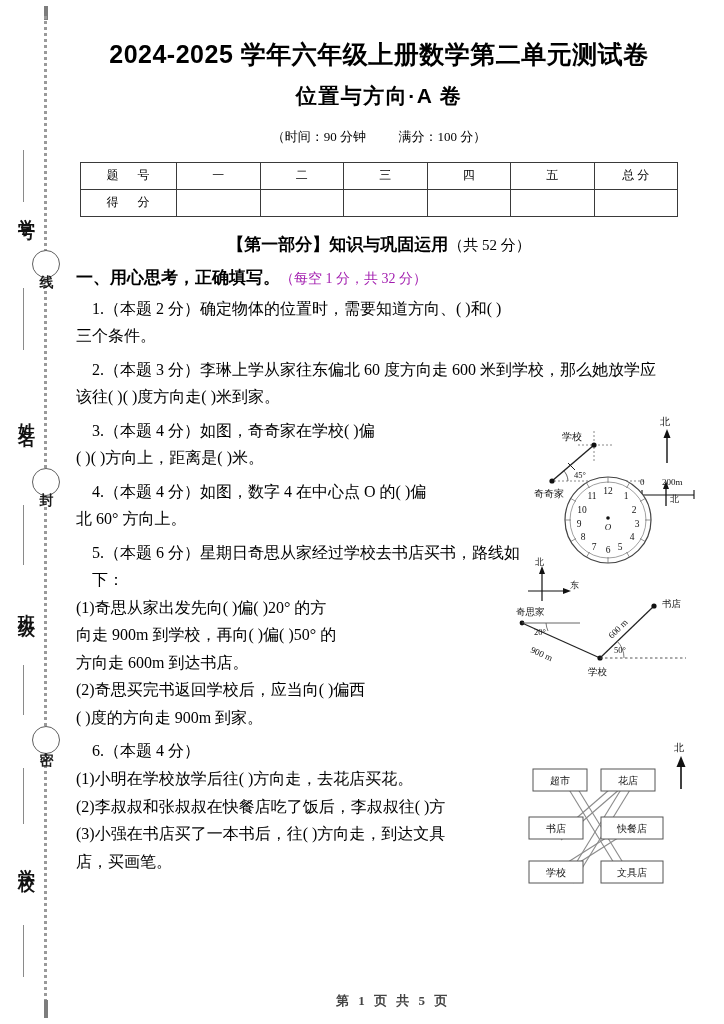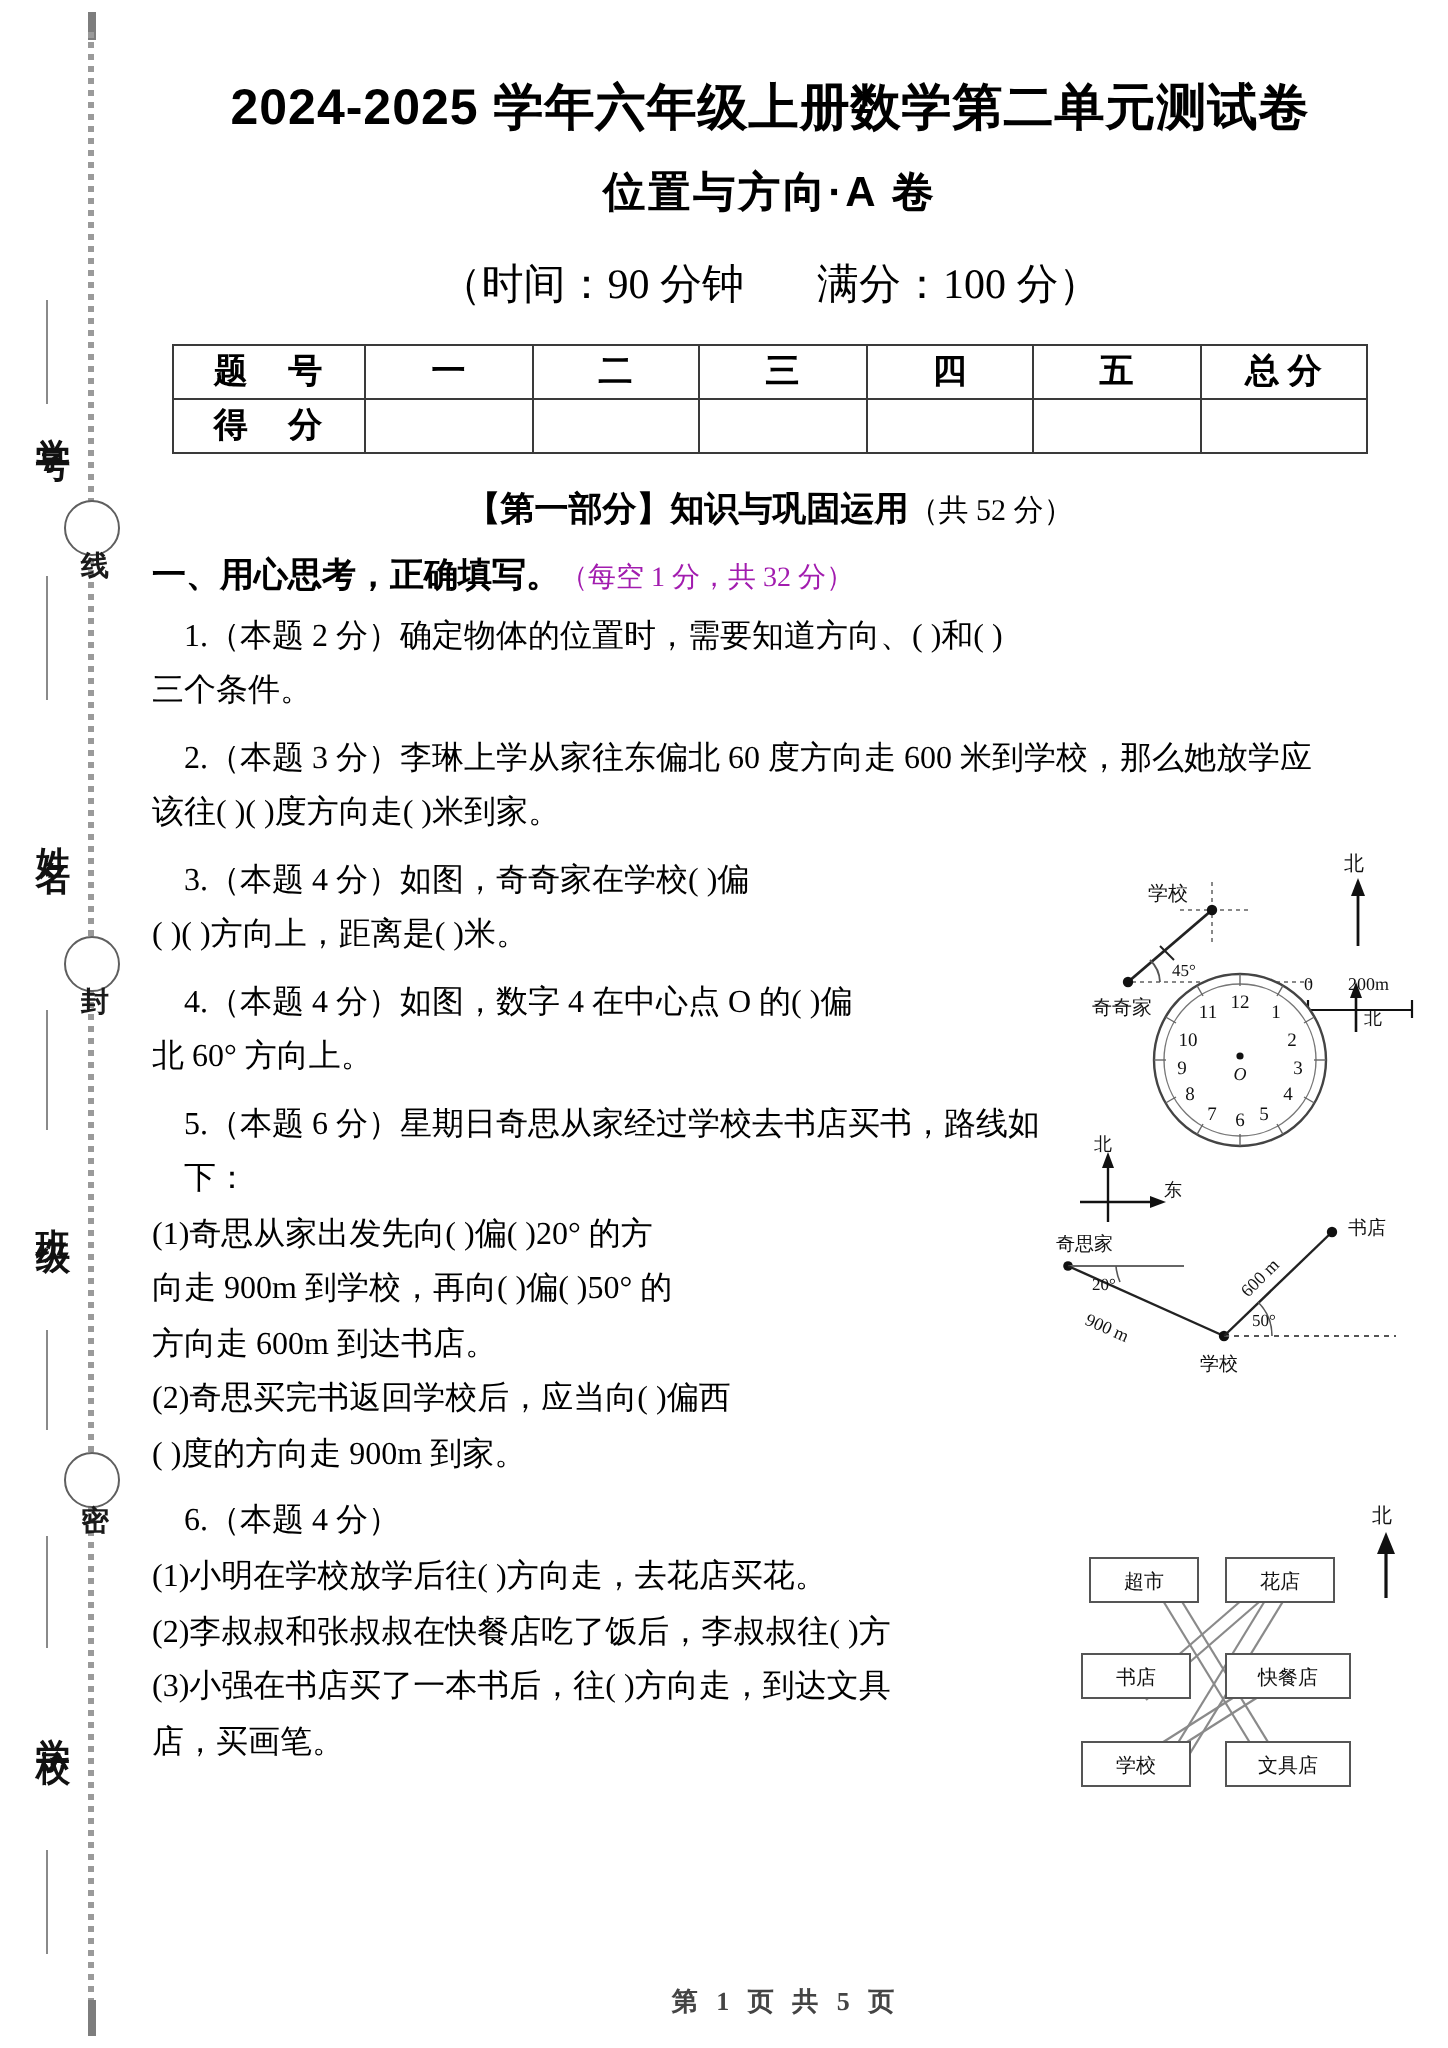--- a/index.html
+++ b/index.html
@@ -66,21 +66,21 @@
     color: #1a1a1a;
     writing-mode: vertical-rl;
     text-orientation: upright;
   }
 
   
   #page {
     position: absolute;
     left: 62px; top: 0;
     width: 662px; height: 1024px;
-    padding: 0 30px 0 14px;
+    padding: 0 42px 0 14px;
   }
 
   h1.doc-title {
     margin: 38px 0 0 0;
     font-size: 25px;
     font-weight: bold;
     text-align: center;
     letter-spacing: 0.5px;
     font-family: "Liberation Sans", "DejaVu Sans", sans-serif;
     line-height: 1.35;
@@ -89,37 +89,37 @@
     margin: 10px 0 0 0;
     font-size: 21px;
     font-weight: bold;
     text-align: center;
     letter-spacing: 1.5px;
     font-family: "Liberation Sans", "DejaVu Sans", sans-serif;
   }
   .exam-meta {
     margin: 18px 0 0 0;
     text-align: center;
-    font-size: 21px;
+    font-size: 13px;
   }
   .exam-meta .gap { display:inline-block; width: 26px; }
 
   
   table.score {
     margin: 16px auto 0 auto;
     border-collapse: collapse;
     width: 598px;
     table-layout: fixed;
   }
   table.score td {
     border: 1px solid #3a3a3a;
     height: 27px;
     text-align: center;
-    font-size: 17px;
-    font-weight: bold;
+    font-size: 12px;
+    font-weight: normal;
     font-family: "Liberation Serif", "DejaVu Serif", serif;
   }
   table.score td.hdr { width: 96px; letter-spacing: 8px; padding-left: 8px; }
 
   .part-title {
     margin: 16px 0 0 0;
     text-align: center;
     font-size: 17px;
     font-weight: bold;
   }

